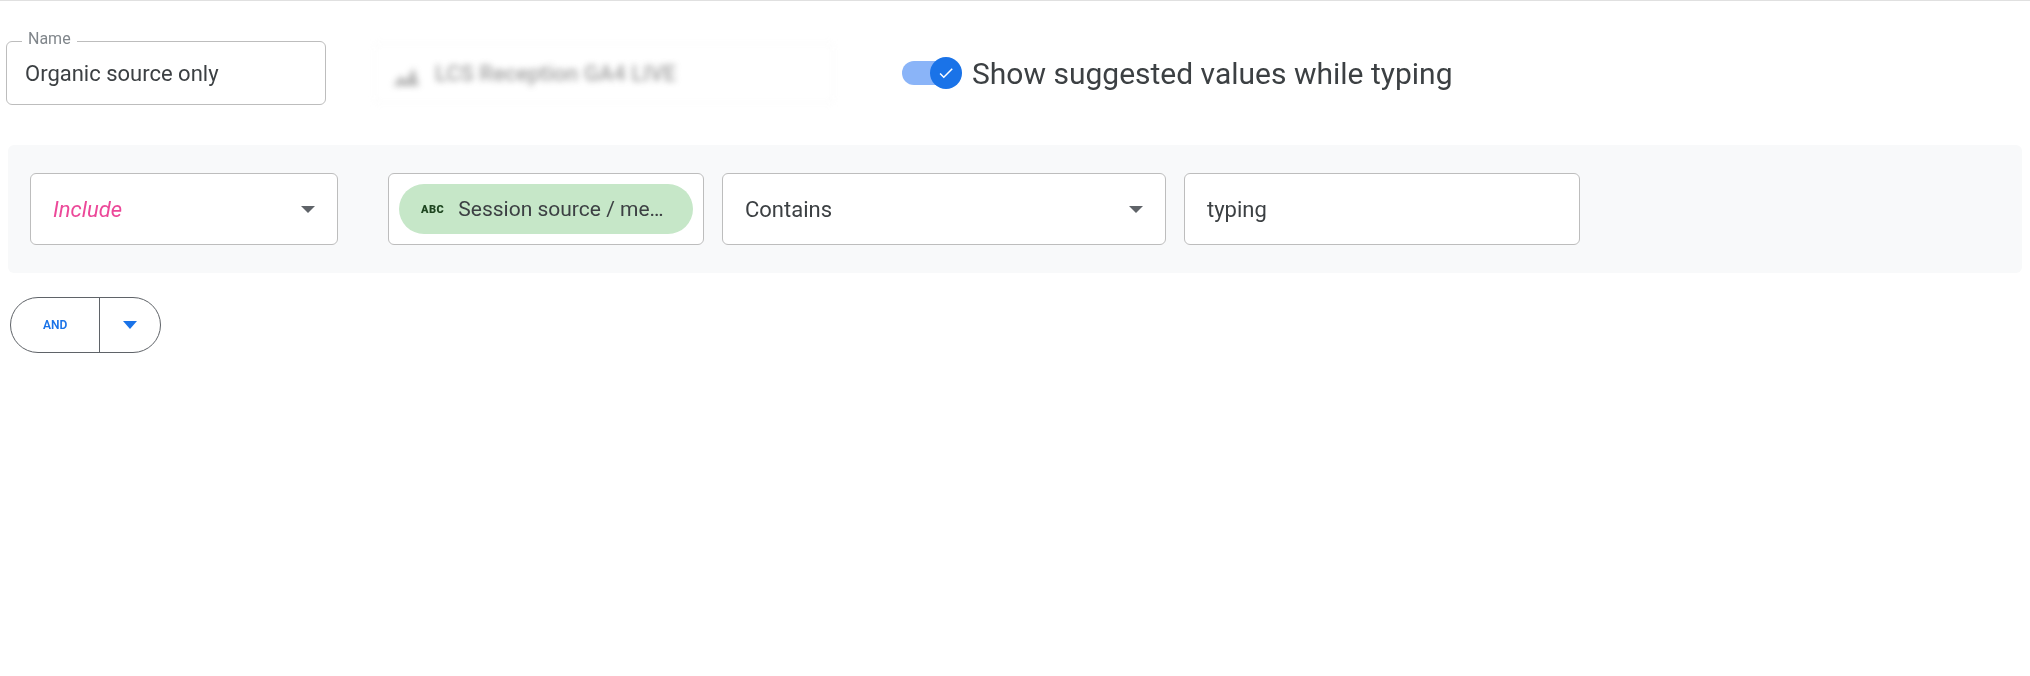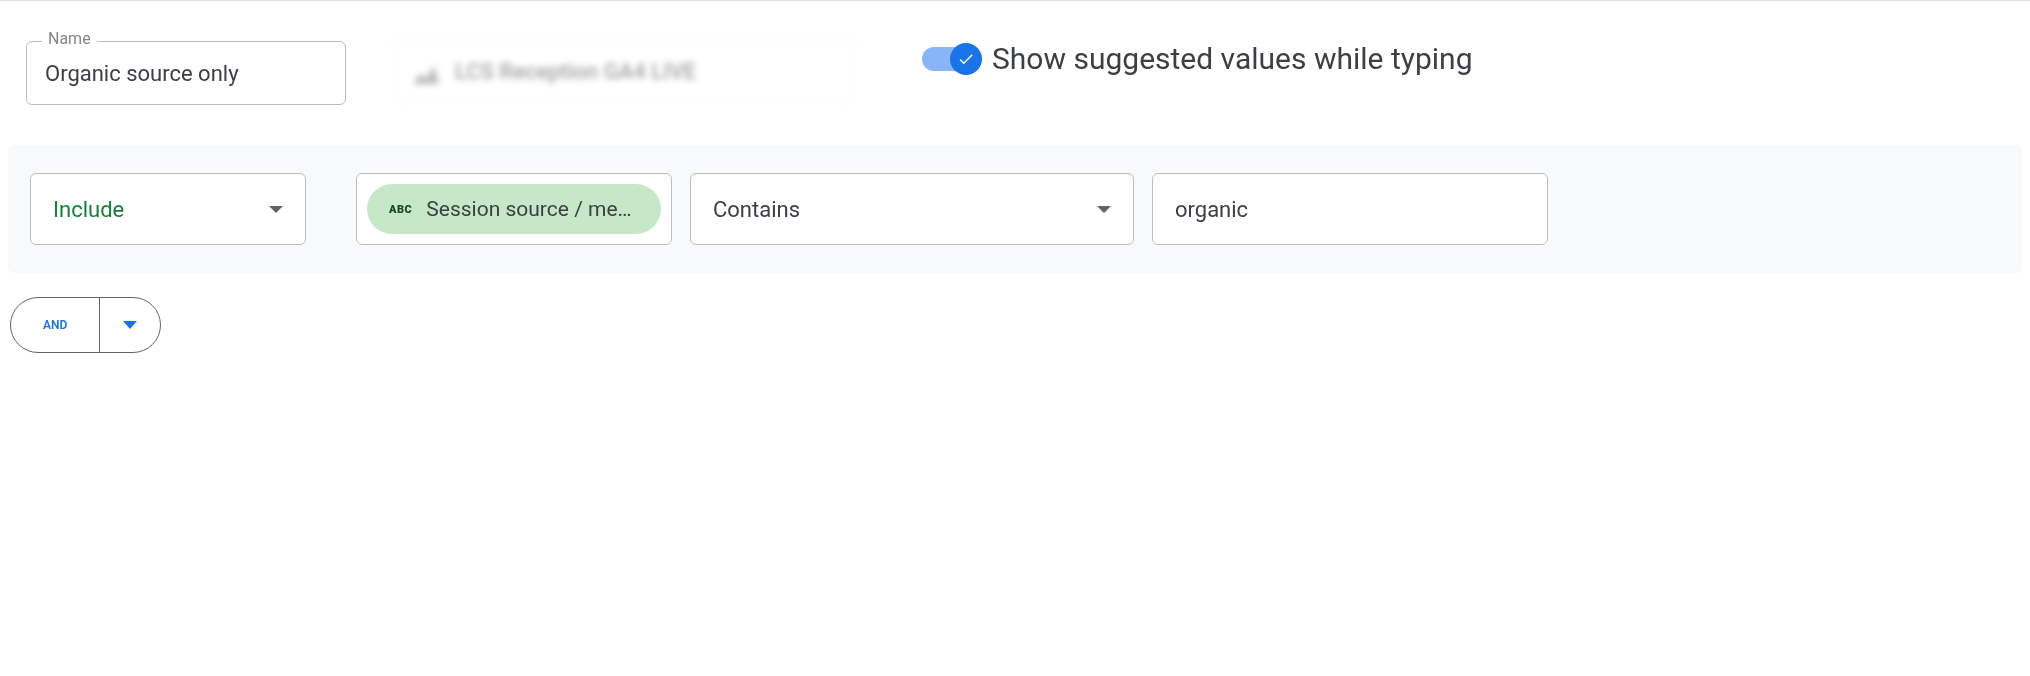--- a/index.html
+++ b/index.html
@@ -11,23 +11,23 @@
       font-family: 'Google Sans', Roboto, Arial, sans-serif;
       background: #fff;
       color: #3c4043;
       font-size: 18px;
       padding: 0;
       width: 2030px;
       border-top: 1px solid #e0e0e0;
     }
     .top-row {
       display: flex;
-      align-items: flex-start;
+      align-items: center;
       gap: 48px;
-      padding: 40px 10px 20px 26px;
+      padding: 40px 10px 20px 6px;
     }
     .name-field-wrapper {
       position: relative;
     }
     .name-field-label {
       position: absolute;
       top: -12px;
       left: 16px;
       background: #fff;
       padding: 0 6px;
@@ -118,23 +118,24 @@
       height: 72px;
       display: flex;
       align-items: center;
       padding: 0 22px;
       font-size: 22px;
       color: #3c4043;
       cursor: pointer;
       position: relative;
     }
     .include-select {
-      width: 276px;
+      width: 308px;
       justify-content: space-between;
-      color: #15803d;
+      color: #ec4899;
+      font-style: italic;
     }
     .dimension-box {
       width: 316px;
       padding: 0 10px;
       margin-left: 32px;
     }
     .dimension-chip {
       background: #c6e7c8;
       border-radius: 999px;
       height: 50px;
@@ -247,21 +248,21 @@
       <span class="chip-text">Session source / medi…</span>
     </div>
   </div>
 
   <div class="select-box match-select">
     <span>Contains</span>
     <span class="dropdown-arrow"></span>
   </div>
 
   <div class="select-box value-input-box">
-    <span>organic</span>
+    <span>typing</span>
   </div>
 </div>
 
 <div class="and-row">
   <div class="and-button-group">
     <div class="and-button-label">AND</div>
     <div class="and-button-dropdown">
       <span class="and-dropdown-arrow"></span>
     </div>
   </div>

